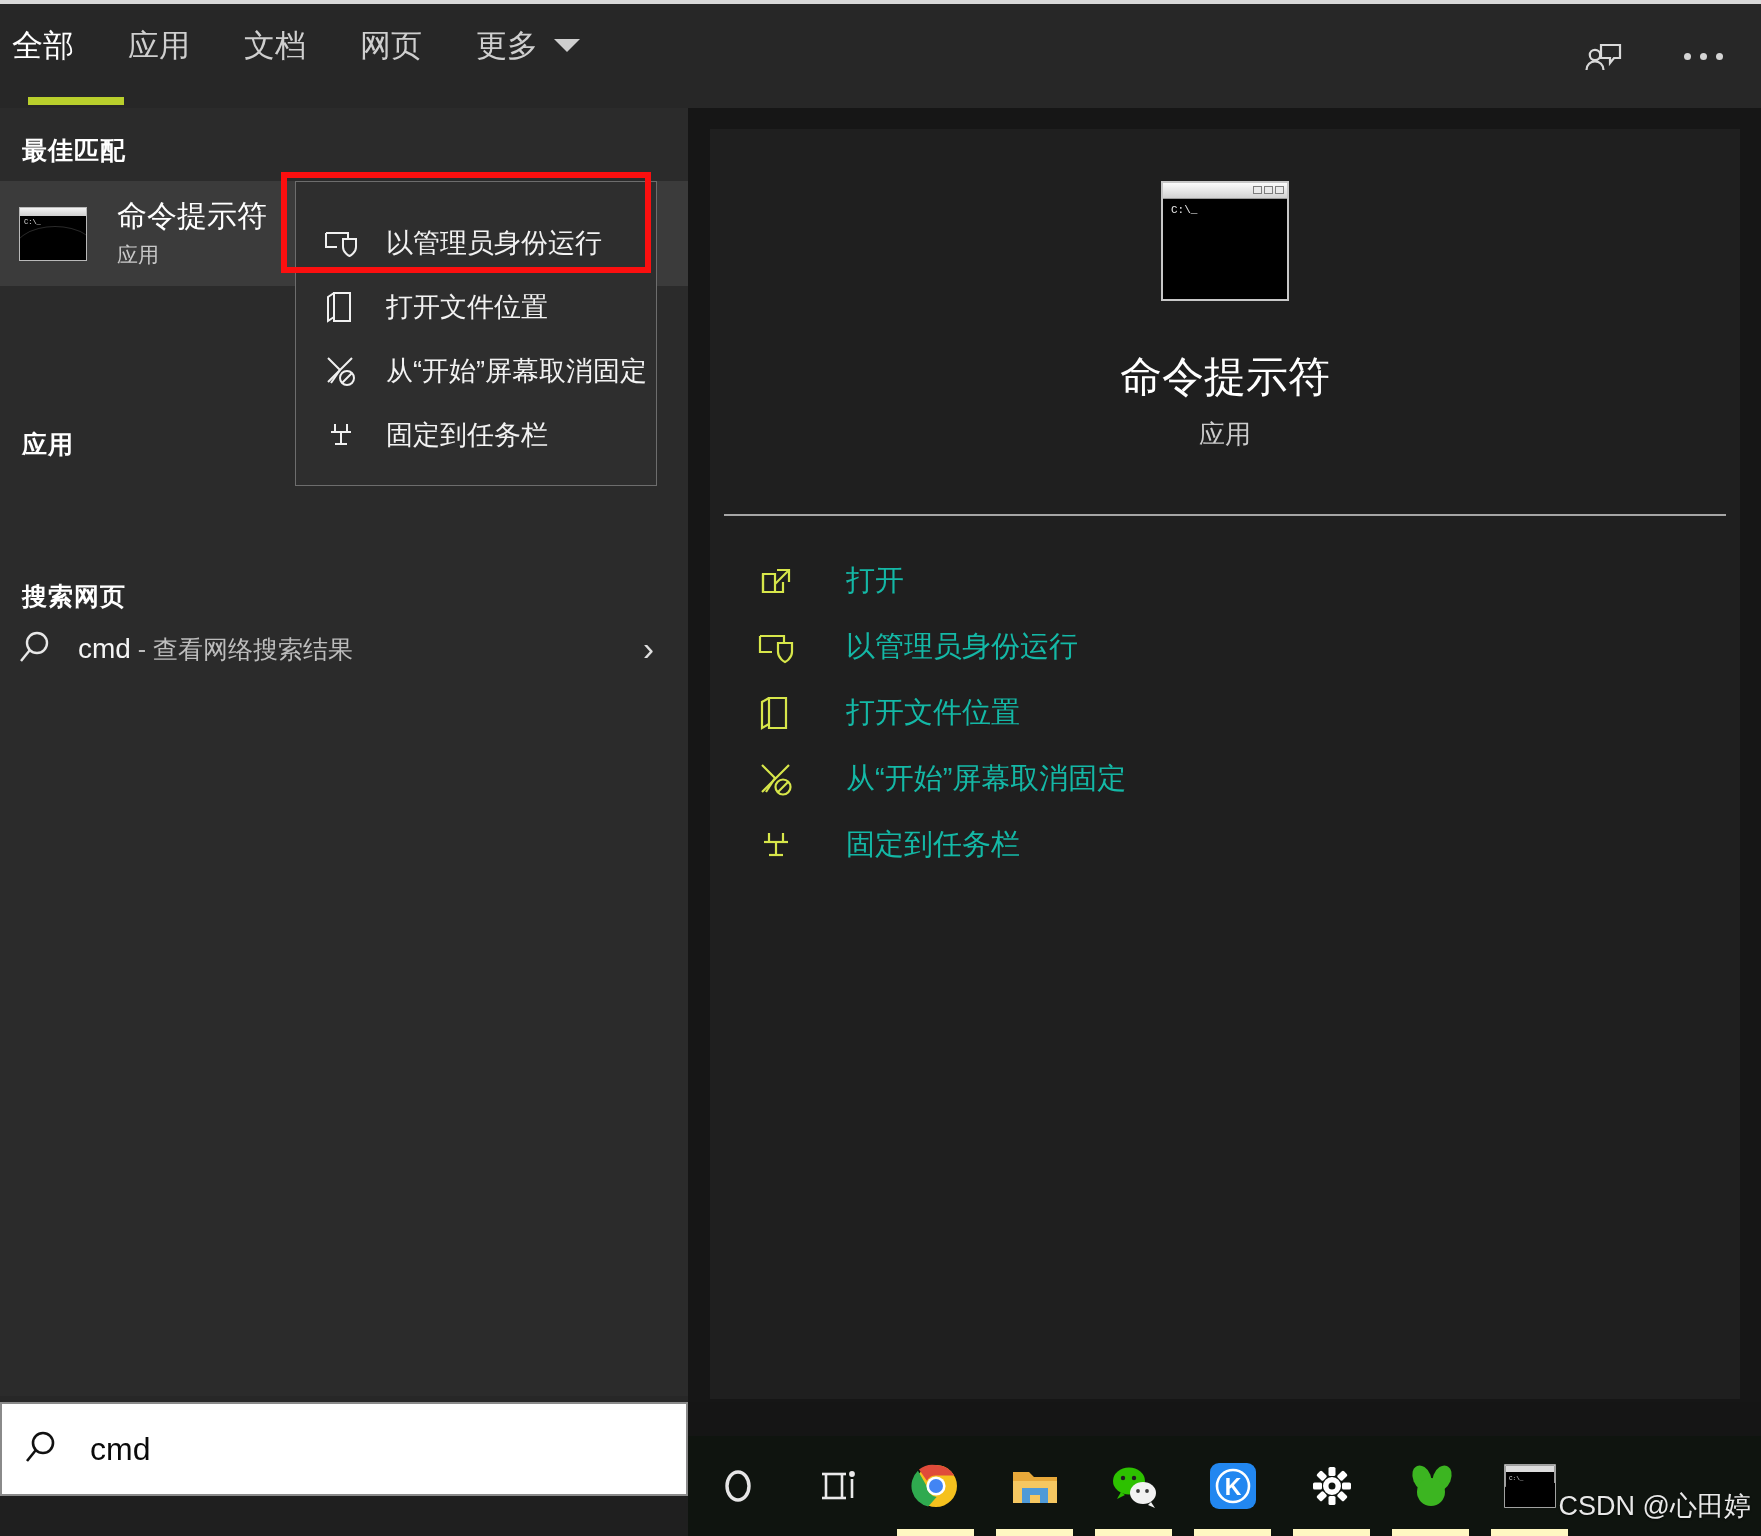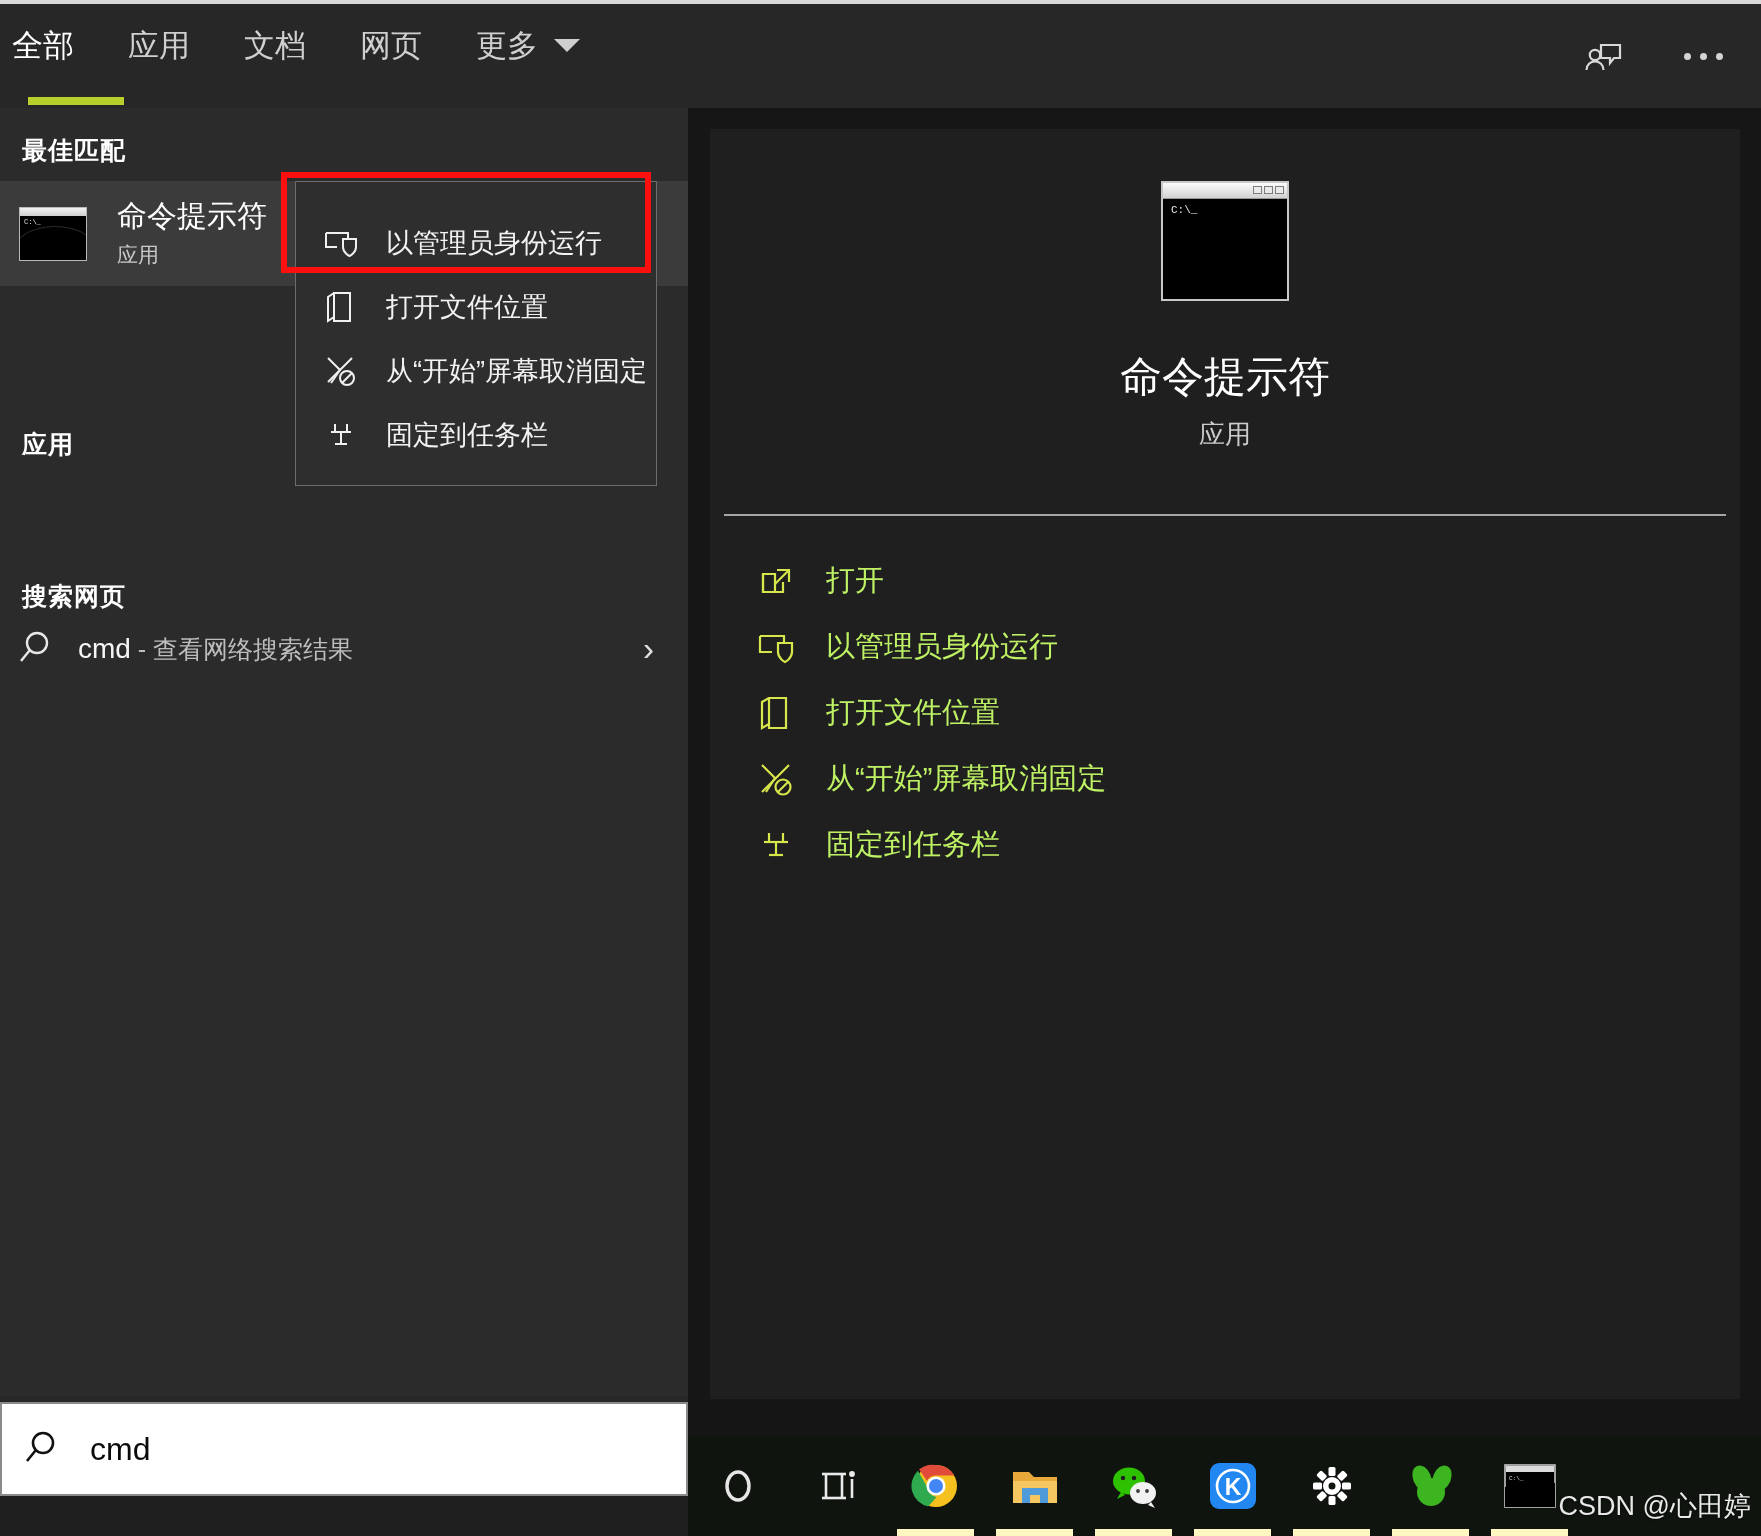--- a/index.html
+++ b/index.html
@@ -145,21 +145,21 @@
     color:#cccccc; font-size:26px;
   }
   .divider {
     position:absolute; left:14px; top:385px; width:1002px; height:2px; background:#a6a6a6;
   }
   .actions { position:absolute; left:40px; top:420px; width:950px; }
   .act {
     height:64px; display:flex; align-items:center; cursor:pointer; margin-bottom:2px;
   }
   .act-ico { width:52px; height:52px; display:flex; align-items:center; justify-content:center; }
-  .act-label { margin-left:24px; color:#bef264; font-size:29px; white-space:nowrap; }
+  .act-label { margin-left:44px; color:#14b8a6; font-size:29px; white-space:nowrap; }
 
   
   .searchbar {
     position:absolute; left:0; top:1402px; width:688px; height:94px;
     background:#ffffff; border:2px solid #8a8a8a;
     display:flex; align-items:center;
   }
   .search-mag { width:44px; height:44px; margin-left:22px; }
   .search-val { margin-left:22px; color:#0a0a0a; font-size:32px; }
 

